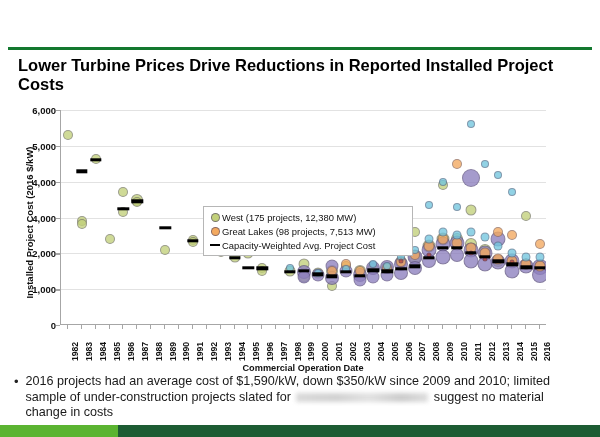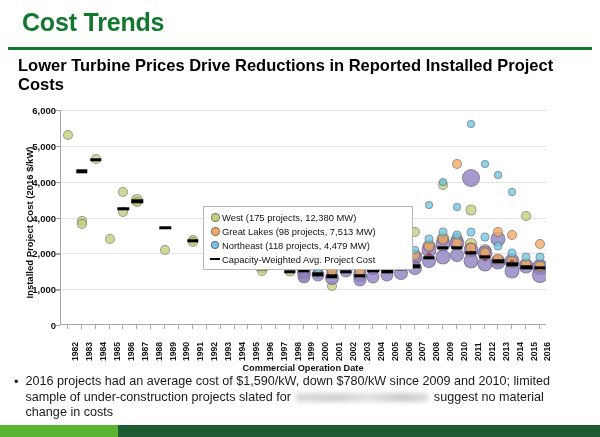--- a/index.html
+++ b/index.html
@@ -96,21 +96,20 @@
 
   
   #footer{position:absolute;left:0;bottom:0;width:600px;height:12px;background:#1d5c33;}
   #footer-accent{position:absolute;left:0;bottom:0;width:118px;height:12px;background:#5bb431;}
 </style>
 </head>
 <body>
 
 <div id="slide">
 
-  <div id="slide-title">Cost Trends</div>
   <div id="title-rule"></div>
 
   <div id="chart-title">Lower Turbine Prices Drive Reductions in Reported Installed Project Costs</div>
 
   <div id="chart">
 
     <div id="ylabels">
         <div class="ytick-label" style="top: 215px;">0</div>
         <div class="ytick-label" style="top: 179.167px;">1,000</div>
         <div class="ytick-label" style="top: 143.333px;">2,000</div>
@@ -370,43 +369,37 @@
           <span class="leg-txt">West (175 projects, 12,380 MW)</span>
         </div>
         <div class="leg-row">
           <span class="leg-mark">
             <span class="leg-dot" style="width: 9px; height: 9px; background: rgb(243, 169, 95); border: 1px solid rgba(70, 60, 90, 0.6);"></span>
           </span>
           <span class="leg-txt">Great Lakes (98 projects, 7,513 MW)</span>
         </div>
         <div class="leg-row">
           <span class="leg-mark">
-            <span class="leg-dot" style="width: 8px; height: 8px; background: rgb(115, 198, 222); border: 1px solid rgba(70, 60, 90, 0.6);"></span>
-          </span>
-          <span class="leg-txt">Northeast (118 projects, 4,479 MW)</span>
-        </div>
-        <div class="leg-row">
-          <span class="leg-mark">
             <span class="leg-line"></span>
           </span>
           <span class="leg-txt">Capacity-Weighted Avg. Project Cost</span>
         </div>
       </div>
   <div class="ytick-mark" style="top: 225px;"></div>
       <div class="ytick-mark" style="top: 189.167px;"></div>
       <div class="ytick-mark" style="top: 153.333px;"></div>
       <div class="ytick-mark" style="top: 117.5px;"></div>
       <div class="ytick-mark" style="top: 81.6667px;"></div>
       <div class="ytick-mark" style="top: 45.8333px;"></div>
       <div class="ytick-mark" style="top: 10px;"></div>
     </div>
 
   <div id="bullet">
     <span id="bullet-dot">•</span>
     <span id="bullet-text">
-      <span>2016 projects had an average cost of $1,590/kW, down $780/kW since 2009 and 2010; limited sample of under-construction projects slated for </span><span id="redaction"></span><span> suggest no material change in costs</span>
+      <span>2016 projects had an average cost of $1,590/kW, down $350/kW since 2009 and 2010; limited sample of under-construction projects slated for </span><span id="redaction"></span><span> suggest no material change in costs</span>
     </span>
   </div>
 
   <div id="footer">
     <div id="footer-accent"></div>
   </div>
 </div>
 
 </body></html>

